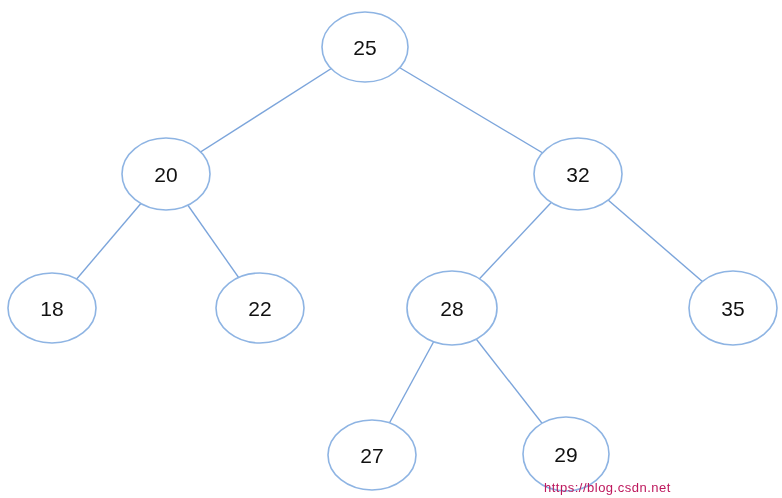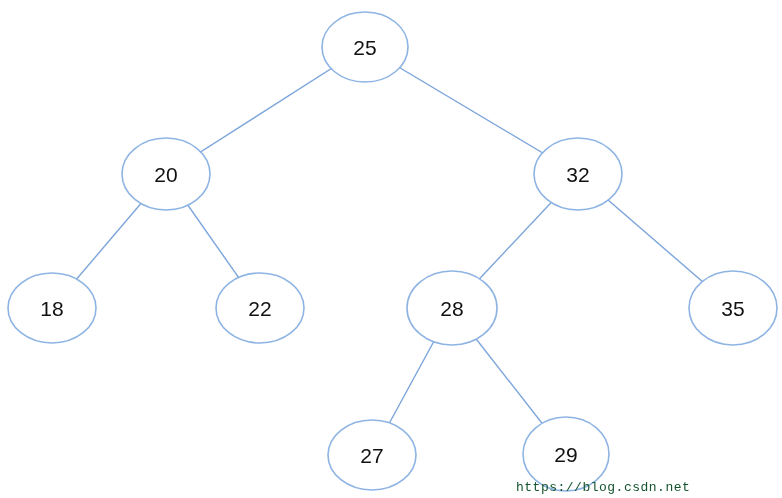--- a/index.html
+++ b/index.html
@@ -20,29 +20,28 @@
     top: 0;
     display: block;
   }
   .node-label {
     font-family: "Liberation Sans", sans-serif;
     font-size: 21px;
     fill: #111111;
   }
   .watermark {
     position: absolute;
-    left: 516px;
+    left: 544px;
     top: 480px;
     font-size: 13px;
-    color: #14532d;
+    color: #be185d;
     letter-spacing: 0.5px;
     white-space: nowrap;
     z-index: 5;
     user-select: none;
-    font-family: Liberation Mono, monospace;
   }
 </style>
 </head>
 <body>
 
 <svg id="tree-svg" width="782" height="498" viewBox="0 0 782 498">
     <line x1="365" y1="47" x2="166" y2="174" stroke="#7ca5db" stroke-width="1.4"></line>
     <line x1="365" y1="47" x2="578" y2="174" stroke="#7ca5db" stroke-width="1.4"></line>
     <line x1="166" y1="174" x2="52" y2="308" stroke="#7ca5db" stroke-width="1.4"></line>
     <line x1="166" y1="174" x2="260" y2="308" stroke="#7ca5db" stroke-width="1.4"></line>

